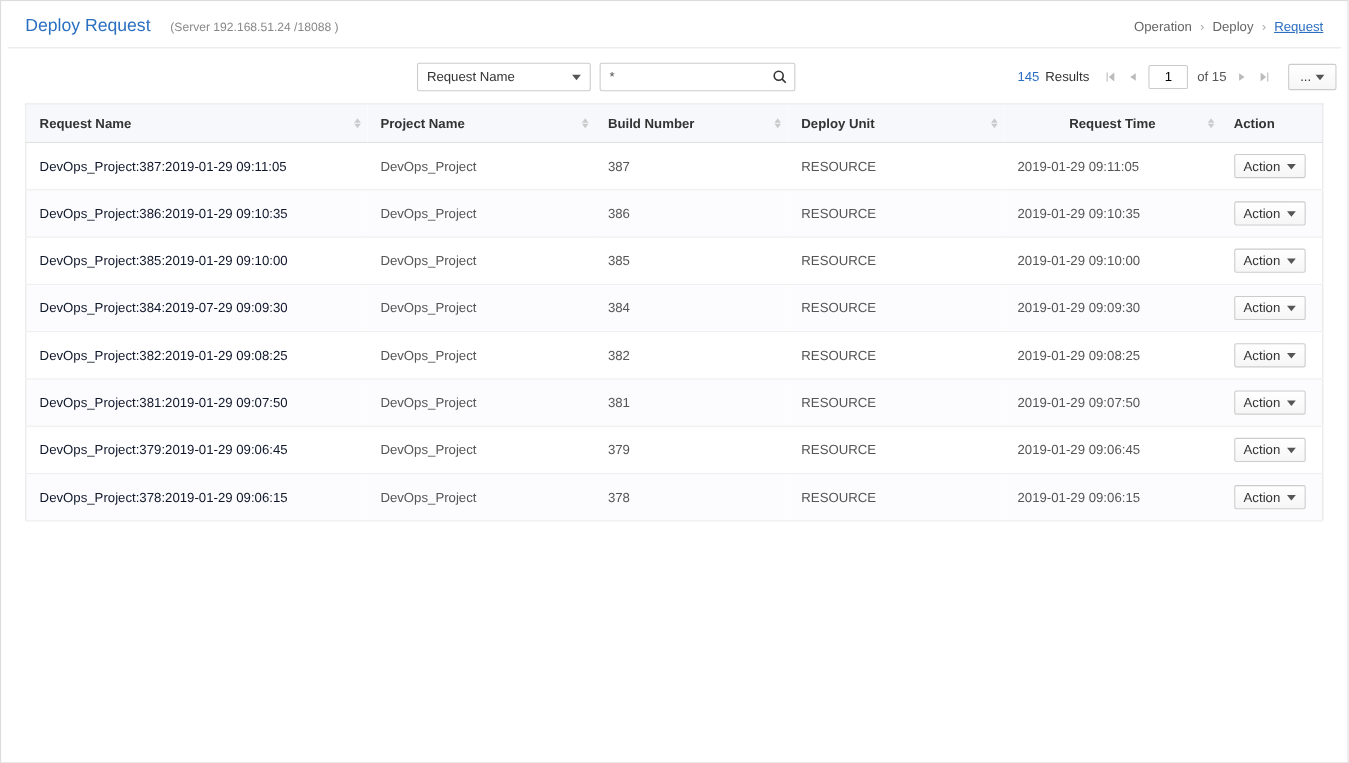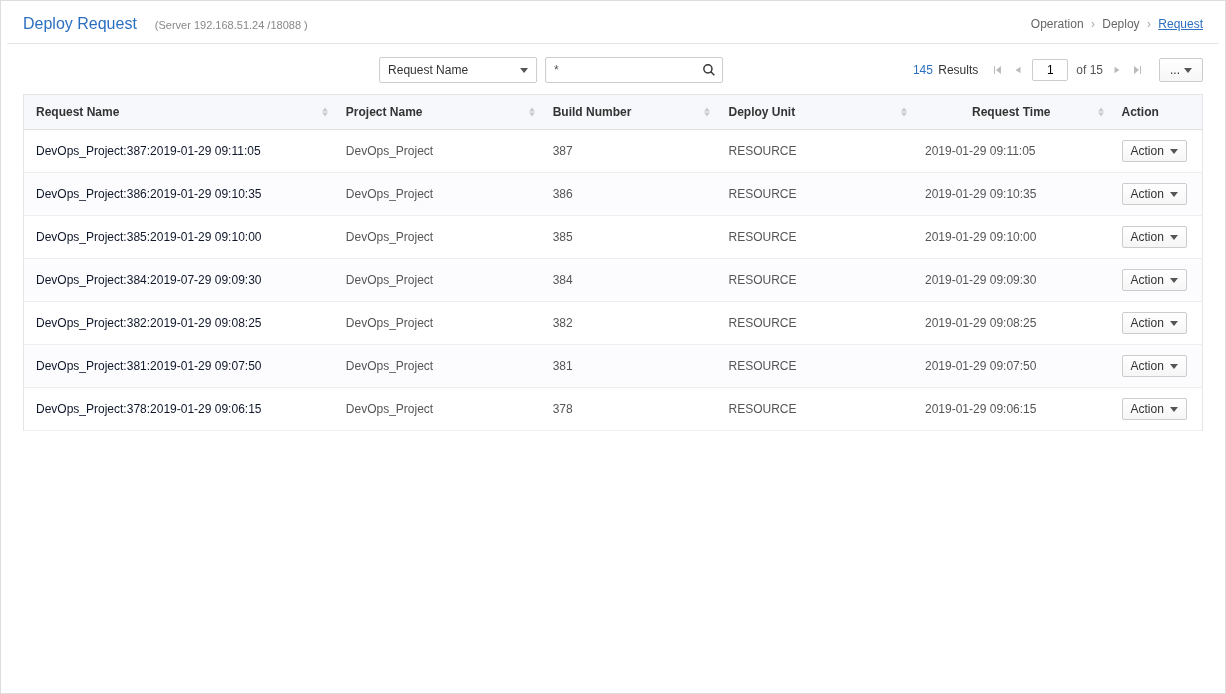--- a/index.html
+++ b/index.html
@@ -80,21 +80,21 @@
     border: none;
     outline: none;
     width: 140px;
     font-size: 12px;
     color: #555;
   }
   .search-icon svg { display: block; }
 
   .pager {
     position: absolute;
-    right: 22px;
+    right: 10px;
     display: flex;
     align-items: center;
     gap: 8px;
   }
   .result-count { color: #2b6fc1; margin-right: 2px; }
   .result-label { color: #333; margin-right: 4px; }
   .pager-arrow {
     color: #bbb;
     cursor: pointer;
     padding: 0 1px;
@@ -369,20 +369,31 @@
           <td>DevOps_Project</td>
           <td>381</td>
           <td>RESOURCE</td>
           <td>2019-01-29 09:07:50</td>
           <td class="action-cell"><span class="action-btn">
               <span>Action</span>
               <span class="caret-down"></span>
             </span></td>
         </tr>
         <tr>
+          <td class="link"><a href="#">DevOps_Project:379:2019-01-29 09:06:45</a></td>
+          <td>DevOps_Project</td>
+          <td>379</td>
+          <td>RESOURCE</td>
+          <td>2019-01-29 09:06:45</td>
+          <td class="action-cell"><span class="action-btn">
+              <span>Action</span>
+              <span class="caret-down"></span>
+            </span></td>
+        </tr>
+        <tr>
           <td class="link"><a href="#">DevOps_Project:378:2019-01-29 09:06:15</a></td>
           <td>DevOps_Project</td>
           <td>378</td>
           <td>RESOURCE</td>
           <td>2019-01-29 09:06:15</td>
           <td class="action-cell"><span class="action-btn">
               <span>Action</span>
               <span class="caret-down"></span>
             </span></td>
         </tr>

